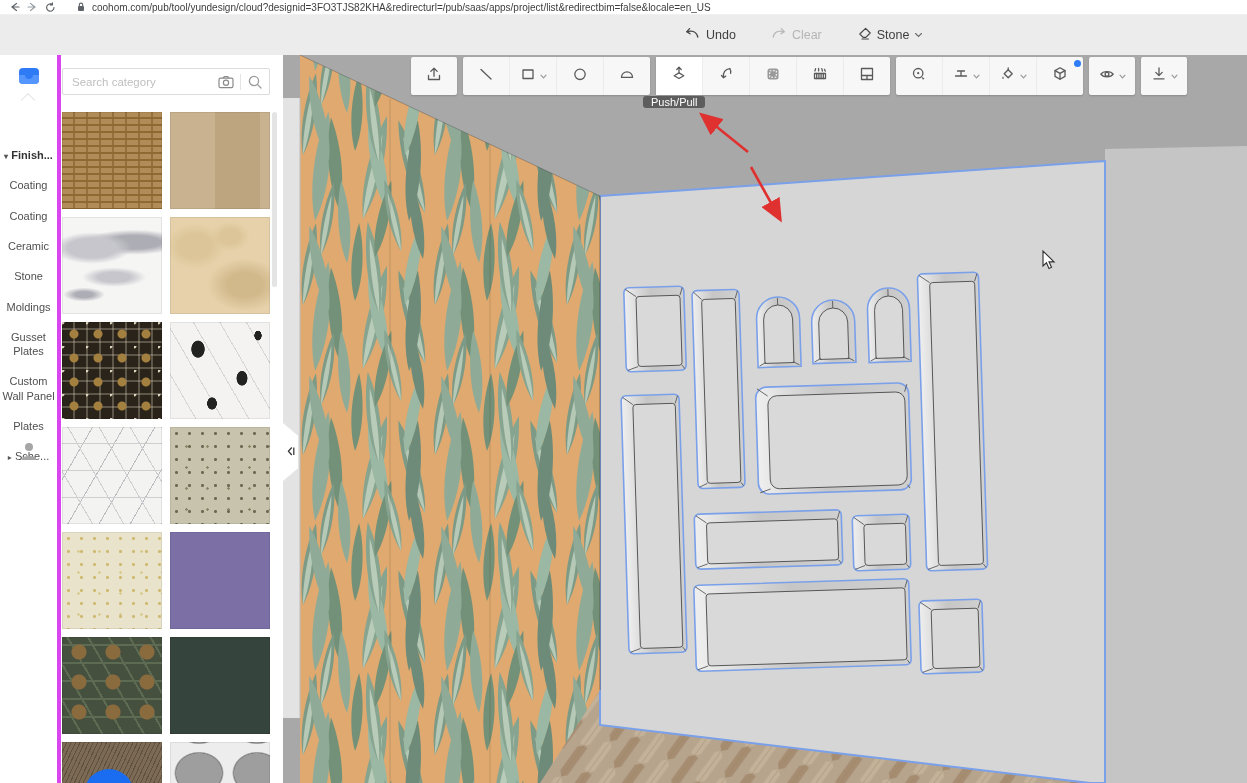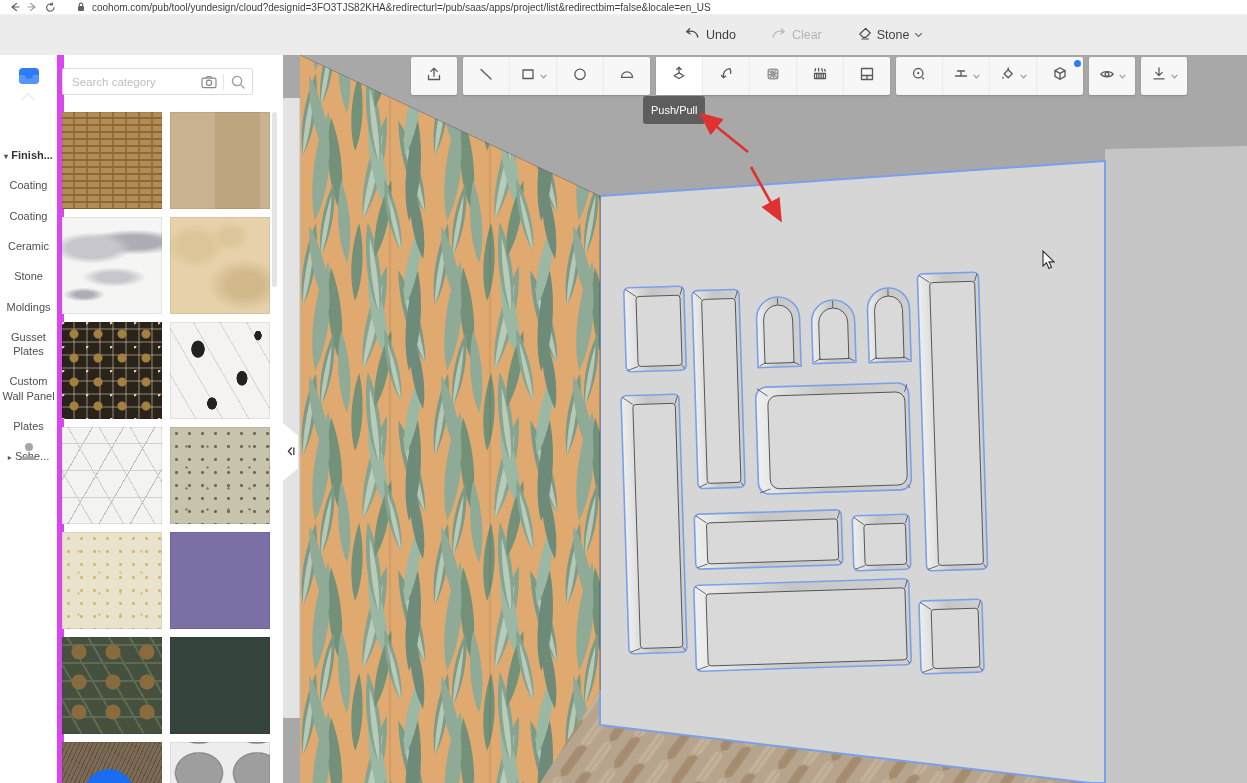--- a/index.html
+++ b/index.html
@@ -13,33 +13,33 @@
   #url-text{font-size:10px;color:#3d3d3d;white-space:nowrap;overflow:hidden;}
 
   
   #app-header{position:absolute;top:14px;left:0;right:0;height:41px;background:#ececec;z-index:30;}
   #history-controls{position:absolute;left:684px;top:0;height:41px;display:flex;align-items:center;gap:34px;}
   .hist-btn{display:flex;align-items:center;gap:5px;font-size:12.5px;color:#3f3f3f;cursor:pointer;}
   .hist-btn.disabled{color:#b5b5b5;cursor:default;}
 
   
   #left-panel{position:absolute;top:55px;left:0;width:283px;bottom:0;background:#fff;z-index:20;}
-  #sidebar{position:absolute;left:0;top:0;width:57px;bottom:0;border-right:7px solid #d946ef;}
+  #sidebar{position:absolute;left:0;top:0;width:57px;bottom:0;border-right:4px solid #d946ef;}
   #library-btn{width:30px;height:24px;margin:11px auto 0;display:flex;align-items:center;justify-content:center;cursor:pointer;}
   #sidebar-notch{position:absolute;left:23px;top:40px;width:9px;height:9px;background:#fff;
     border-left:1px solid #e4e4e4;border-top:1px solid #e4e4e4;transform:rotate(45deg);}
   #cat-list{margin-top:50px;display:flex;flex-direction:column;}
   .cat-item{padding:8px 1px;text-align:center;font-size:11px;color:#4f4f4f;line-height:1.3;
     cursor:pointer;white-space:pre-line;}
   .cat-item .caret{font-size:8px;color:#555;margin-right:1px;}
   .cat-item.bold{font-weight:bold;color:#333;}
   #avatar{position:absolute;left:50%;transform:translateX(-50%);top:386px;cursor:pointer;}
 
   #catalog{position:absolute;left:57px;top:0;right:0;bottom:0;overflow:hidden;}
-  #search-box{position:absolute;left:5px;top:13px;width:191px;height:27px;border:1px solid #dcdcdc;
+  #search-box{position:absolute;left:5px;top:13px;width:208px;height:27px;border:1px solid #dcdcdc;
     border-radius:2px;display:flex;align-items:center;background:#fff;box-sizing:border-box;}
   #search-input{flex:1;min-width:0;border:none;outline:none;font-size:11.5px;color:#333;padding:0 0 0 9px;
     font-family:"Liberation Sans",sans-serif;}
   #search-input::placeholder{color:#bfbfbf;}
   .sb-icon{display:flex;align-items:center;padding:0 6px;cursor:pointer;}
   #search-divider{width:1px;height:16px;background:#e4e4e4;}
   #swatch-grid{position:absolute;left:5px;top:57px;width:208px;display:grid;
     grid-template-columns:100px 100px;grid-auto-rows:97px;gap:8px;}
   .swatch{cursor:pointer;outline:1px solid rgba(0,0,0,.07);outline-offset:-1px;}
   #cat-scrollbar{position:absolute;left:215px;top:57px;width:5px;height:175px;background:#e4e4e4;border-radius:3px;cursor:pointer;}
@@ -48,21 +48,21 @@
   #viewport{position:absolute;left:283px;top:55px;width:964px;height:728px;overflow:hidden;background:#a8a8a8;}
   #scene-svg{position:absolute;left:0;top:0;}
   #vp-toolbar{position:absolute;left:128px;top:2px;display:flex;gap:6px;z-index:30;}
   .tb-group{background:#f7f7f7;border-radius:2px;display:flex;align-items:stretch;height:38px;
     box-shadow:0 1px 2px rgba(0,0,0,.18);}
   .tb-btn{min-width:40px;padding:0 3px;display:flex;align-items:center;justify-content:center;gap:2px;
     position:relative;cursor:pointer;border-left:1px solid #ececec;}
   .tb-btn:first-child{border-left:none;}
   .tb-btn.active{background:#fff;}
   .tb-badge{position:absolute;top:3px;right:2px;width:7px;height:7px;border-radius:50%;}
-  #tooltip{position:absolute;left:360px;top:41px;color:#fff;font-size:11px;padding:8px 8px;
+  #tooltip{position:absolute;left:360px;top:41px;color:#fff;font-size:11px;padding:0 8px;
     border-radius:3px;z-index:40;white-space:nowrap;}
   #overlay-svg{position:absolute;left:0;top:0;z-index:50;pointer-events:none;}
   #collapse-handle{position:absolute;left:0;top:368px;width:15px;height:58px;background:#fff;
     clip-path:polygon(0 0,100% 22%,100% 78%,0 100%);display:flex;align-items:center;justify-content:center;
     z-index:25;cursor:pointer;}
 
   #chat-bubble{position:absolute;left:84px;top:769px;width:50px;height:50px;border-radius:50%;z-index:45;cursor:pointer;}
 </style>
 </head>
 <body>

